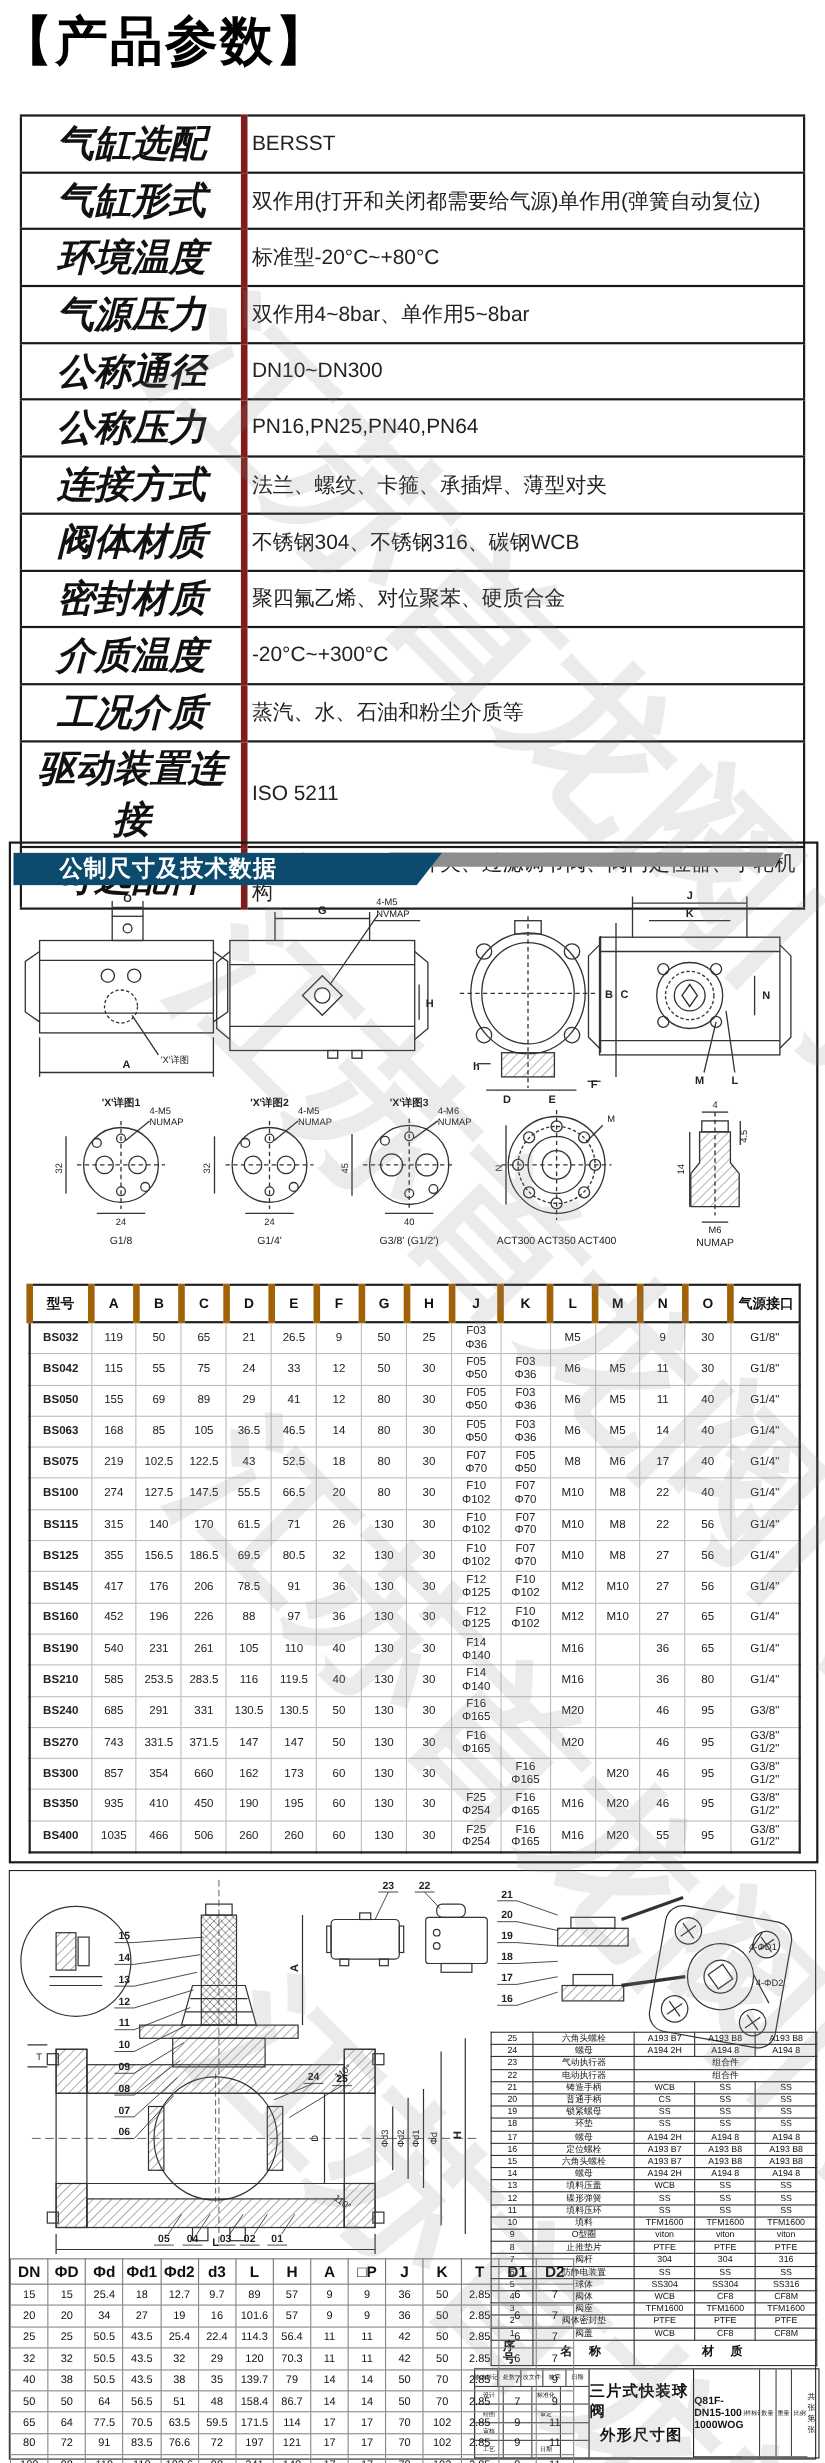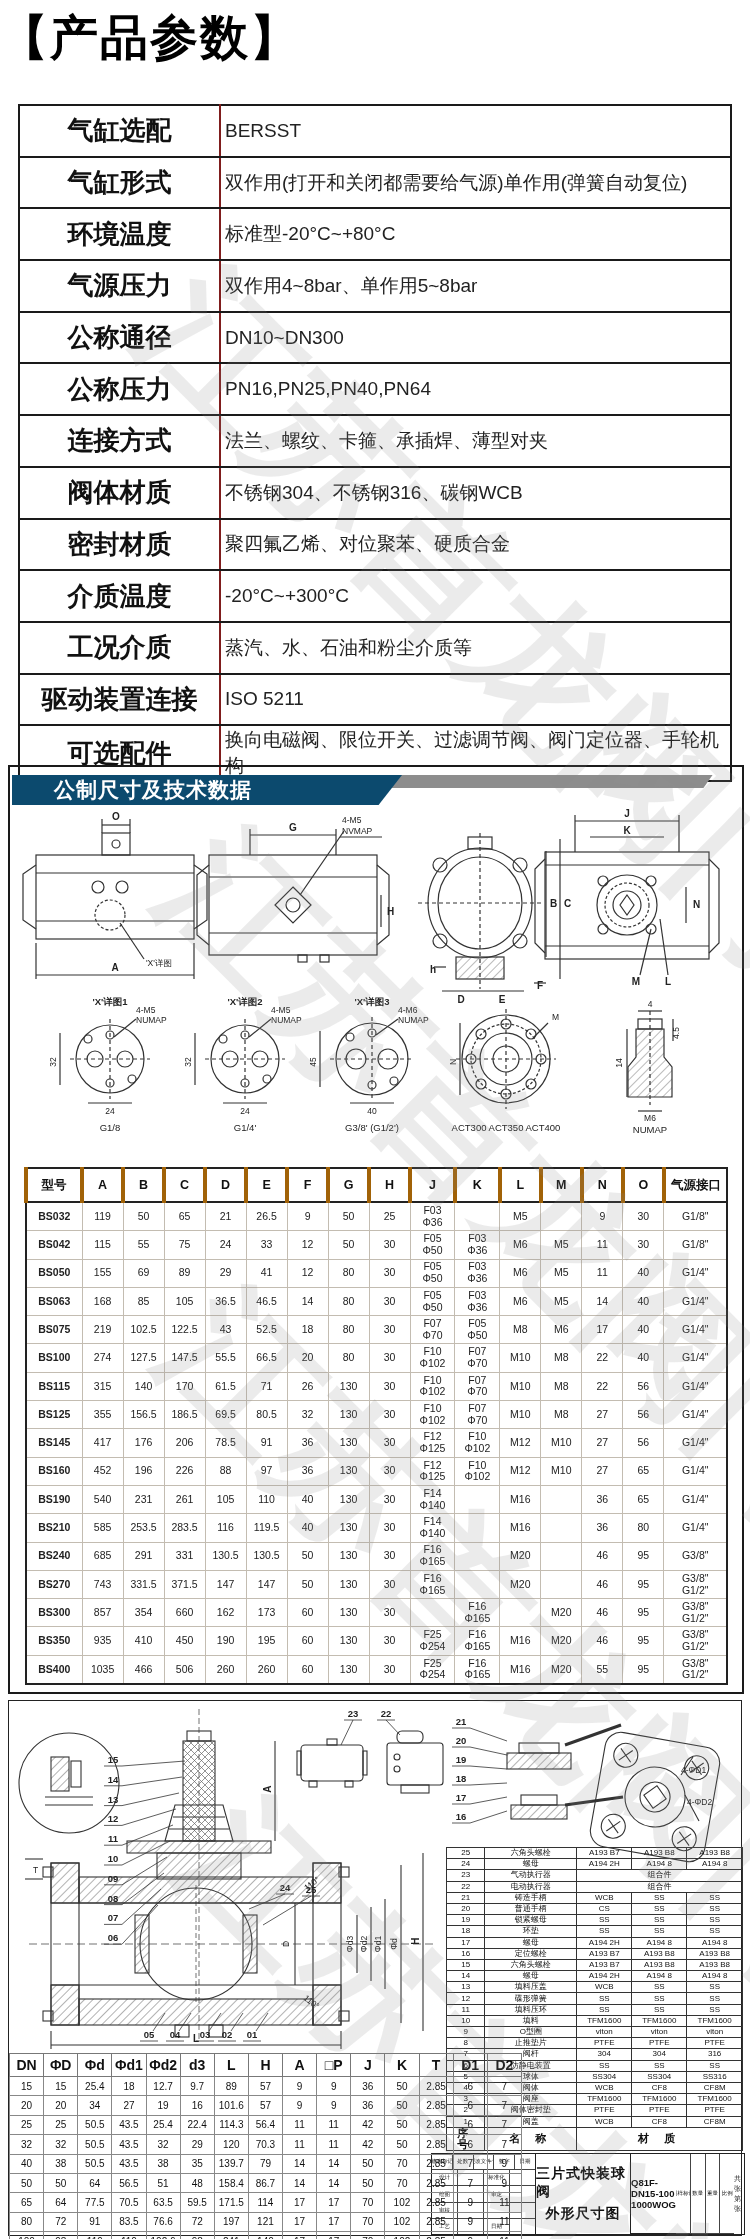--- a/index.html
+++ b/index.html
@@ -10,35 +10,35 @@
   .wm{position:absolute;z-index:9;pointer-events:none;font-size:150px;font-weight:700;
       color:#8a8a8a;opacity:.16;white-space:nowrap;transform-origin:0 0;transform:rotate(45deg);}
   
   .page-title{left:0;top:6px;width:750px;text-align:left;font-size:48px;font-weight:800;
       letter-spacing:2px;color:#000;}
   
   table{border-collapse:collapse;}
   .spec{left:18px;top:104px;width:714px;table-layout:fixed;}
   .spec td{border-top:2px solid #1a1a1a;border-bottom:2px solid #1a1a1a;height:47.7px;}
   .spec{border:2px solid #1a1a1a;}
-  .spec .spec-label{width:197px;text-align:center;font-size:26px;font-weight:700;
-      border-right:2px solid #7f1d1d;}
+  .spec .spec-label{width:197px;text-align:center;font-size:34px;font-weight:700;
+      border-right:6px solid #7f1d1d;font-style:italic;}
   .spec .spec-value{font-size:19px;padding-left:4px;font-weight:400;color:#222;}
   
   .mbox{left:8px;top:765px;width:732px;height:925px;border:2px solid #1a1a1a;}
   .mheader{position:absolute;left:2px;top:8px;width:348px;height:30px;background:#0c4a6e;
       color:#fff;font-size:21px;font-weight:700;line-height:30px;padding-left:42px;
       letter-spacing:1px;clip-path:polygon(0 0,100% 0,94% 100%,0 100%);z-index:2;}
   .mheader-gray{position:absolute;left:340px;top:8px;width:358px;height:13px;background:#8d8d8d;
       transform:skewX(-35deg);z-index:1;}
   .msvg{position:absolute;left:0;top:40px;}
   .mtable{position:absolute;left:14px;top:400px;width:704px;table-layout:fixed;
       border:2px solid #222;}
   .mtable th{font-size:12.5px;font-weight:700;border-bottom:2px solid #222;height:30px;
-      border-left:4px solid #a16207;}
+      border-left:6px solid #a16207;}
   .mtable td{font-size:10.5px;text-align:center;height:25.3px;line-height:1.12;
       border:1px solid #c3bcb1;white-space:pre-line;color:#222;}
   .mtable tr td:first-child{font-weight:600;}
   
   .vbox{left:8px;top:1700px;width:732px;height:534px;border:1.5px solid #222;}
   .vsvg{position:absolute;left:0;top:0;}
   .parts{position:absolute;left:437px;top:146px;width:297px;border:1.5px solid #333;}
   .parts td{border:1px solid #333;font-size:8px;height:10.2px;text-align:center;
       padding:0 1px;line-height:1;color:#111;}
   .parts td.pname{font-weight:400;margin-top:34px;}

